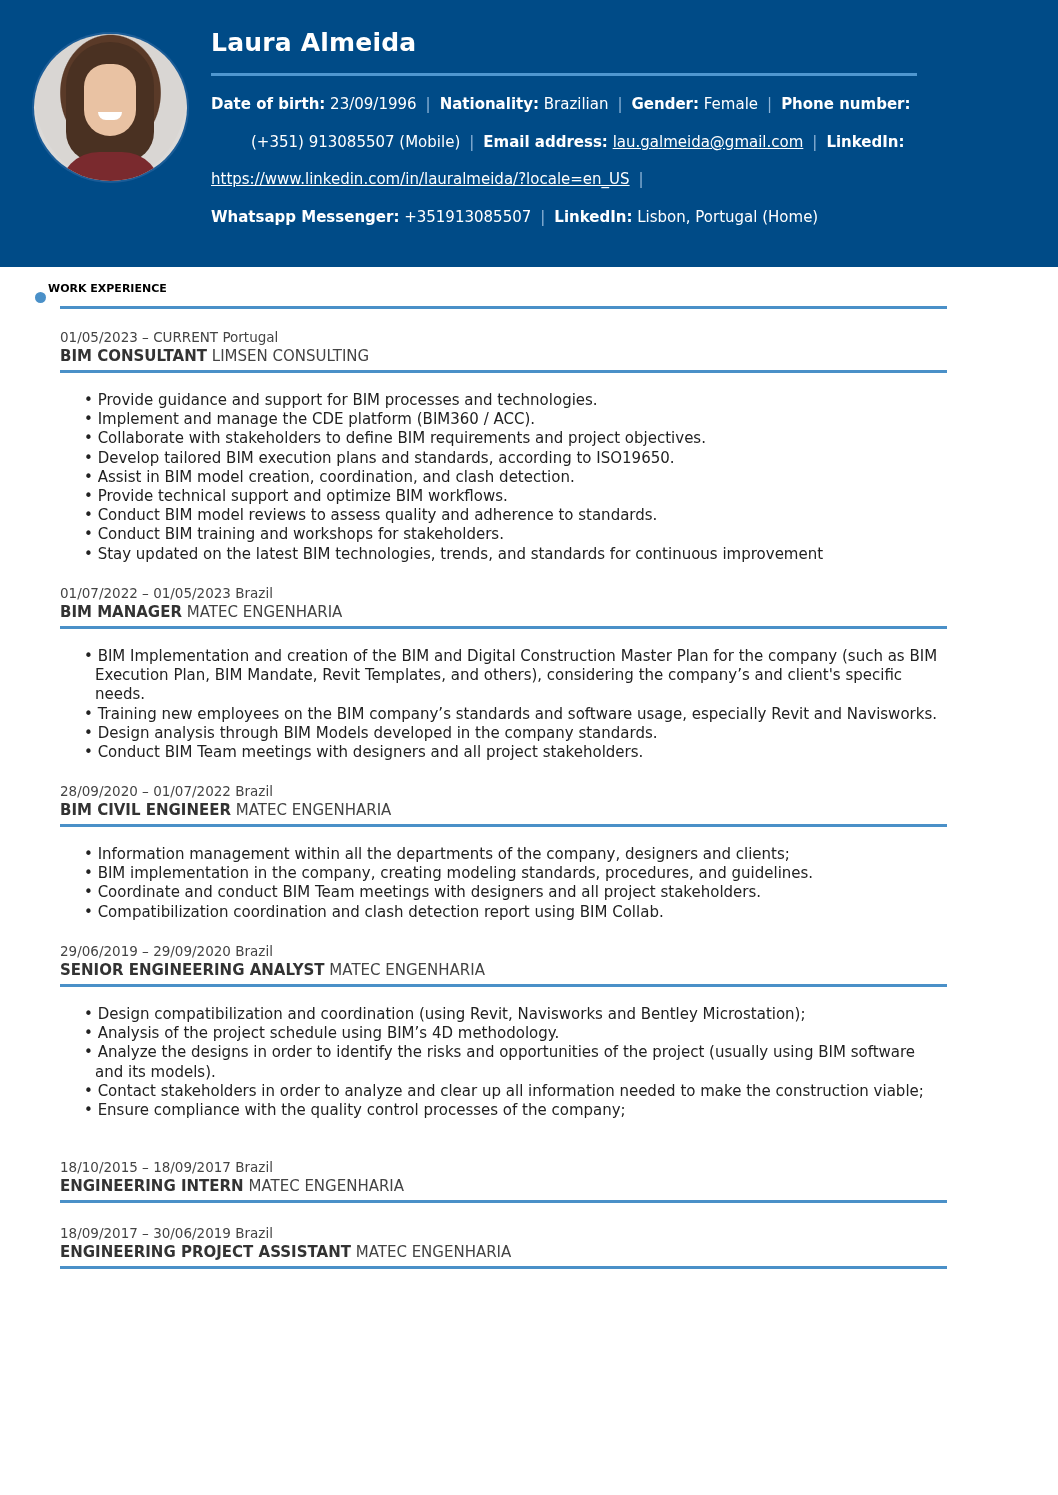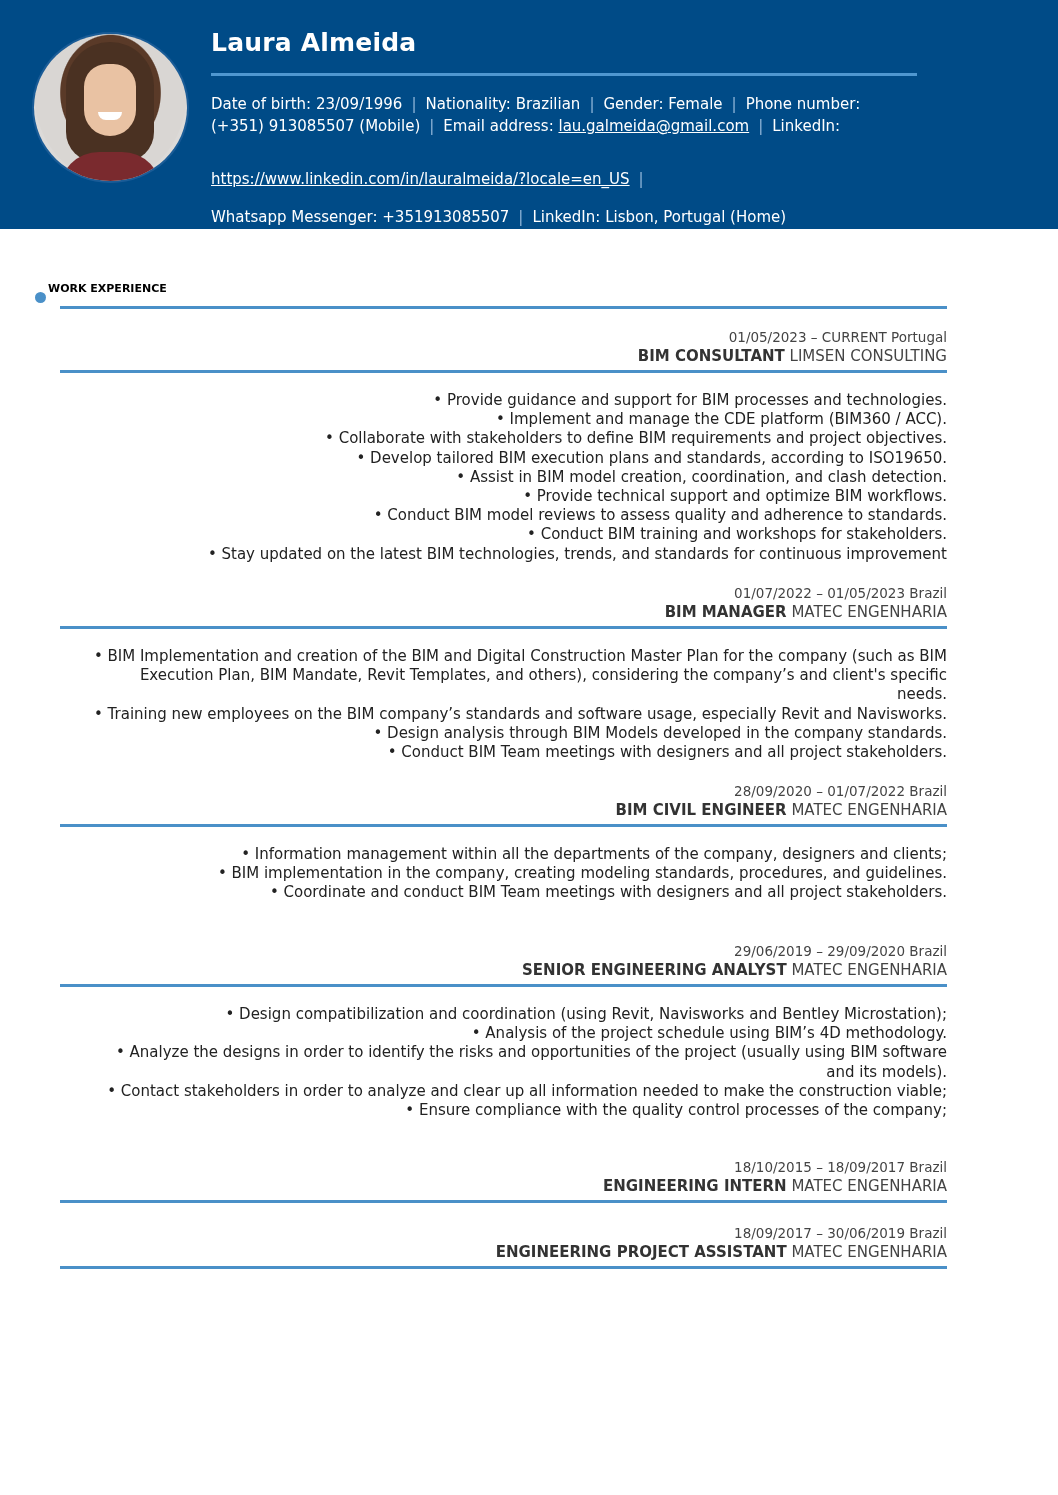--- a/index.html
+++ b/index.html
@@ -1,48 +1,48 @@
 <!DOCTYPE html>
 <html><head>
 <meta charset="utf-8">
 <style>
   html, body { margin: 0; padding: 0; }
   body {
     width: 1058px; height: 1495px; background: #ffffff; position: relative; overflow: hidden;
     font-family: "DejaVu Sans", "Liberation Sans", sans-serif; color: #333333;
   }
   .header {
-    position: absolute; left: 0; top: 0; width: 1058px; height: 229px; background: #004b87;
+    position: absolute; left: 0; top: 0; width: 1058px; height: 267px; background: #004b87;
   }
   .avatar {
     position: absolute; left: 34px; top: 34px; width: 153px; height: 147px; border-radius: 50%;
     background: radial-gradient(ellipse at 50% 40%, #e8c2a5 0 22%, #5a3a28 23% 46%, #d9d6d3 47% 70%, #dcdad8 71%);
     overflow: hidden; box-shadow: 0 0 0 2px #1a5c97;
   }
   .avatar .shirt { position: absolute; left: 25px; top: 118px; width: 103px; height: 40px; background: #7a2a2e; border-radius: 40px 40px 0 0; }
   .avatar .hair { position: absolute; left: 32px; top: 8px; width: 88px; height: 120px; background: #4a3122; border-radius: 44px 44px 30px 30px; }
   .avatar .face { position: absolute; left: 50px; top: 30px; width: 52px; height: 72px; background: #e9c2a3; border-radius: 26px 26px 30px 30px; }
   .avatar .smile { position: absolute; left: 64px; top: 78px; width: 24px; height: 8px; background: #ffffff; border-radius: 0 0 12px 12px; }
   .name {
     position: absolute; left: 211px; top: 28px; font-size: 25px; font-weight: bold; color: #ffffff; letter-spacing: 0.2px;
   }
   .name-rule { position: absolute; left: 211px; top: 73px; width: 706px; height: 3px; background: #4f97d0; }
   .contact-line {
     position: absolute; left: 211px; font-size: 15px; color: #ffffff; white-space: nowrap;
   }
-  .contact-line b { font-weight: normal; }
+  .contact-line b { font-weight: bold; }
   .contact-line .sep { color: #8fb5d8; margin: 0 9px; }
   .contact-line a { color: #ffffff; text-decoration: underline; }
-  .l1 { top: 95px; } .l2 { top: 117px; } .l3 { top: 170px; } .l4 { top: 208px; }
+  .l1 { top: 95px; } .l2 { top: 133px; margin-left: 40px; } .l3 { top: 170px; } .l4 { top: 208px; }
 
   .section-dot { position: absolute; left: 35px; top: 292px; width: 11px; height: 11px; border-radius: 50%; background: #4a90c8; }
   .section-title { position: absolute; left: 48px; top: 282px; font-size: 11px; font-weight: bold; color: #000000; }
   .section-rule { position: absolute; left: 60px; top: 306px; width: 887px; height: 3px; background: #4a90c8; }
 
-  .job { position: absolute; left: 60px; width: 887px; text-align: right; }
+  .job { position: absolute; left: 60px; width: 887px; }
   .job .date { font-size: 13.5px; color: #444444; line-height: 17px; }
   .job .title { font-size: 15px; color: #444444; line-height: 20px; }
   .job .title b { font-weight: bold; color: #333333; }
   .job .rule { height: 3px; background: #4a90c8; margin-top: 4px; }
   .job ul { list-style: none; margin: 18px 0 0 0; padding: 0 0 0 24px; }
   .job li { font-size: 15px; line-height: 19.2px; color: #222222; padding-left: 11px; text-indent: -11px; }
   .job li::before { content: "• "; }
 </style>
 </head>
 <body>
@@ -111,20 +111,21 @@
 </div>
 
 <div class="job" style="top:783px;">
   <div class="date">28/09/2020 – 01/07/2022 Brazil</div>
   <div class="title"><b>BIM CIVIL ENGINEER</b> <span>MATEC ENGENHARIA</span></div>
   <div class="rule"></div>
   <ul>
     <li>Information management within all the departments of the company, designers and clients;</li>
     <li>BIM implementation in the company, creating modeling standards, procedures, and guidelines.</li>
     <li>Coordinate and conduct BIM Team meetings with designers and all project stakeholders.</li>
+    <li>Compatibilization coordination and clash detection report using BIM Collab.</li>
   </ul>
 </div>
 
 <div class="job" style="top:943px;">
   <div class="date">29/06/2019 – 29/09/2020 Brazil</div>
   <div class="title"><b>SENIOR ENGINEERING ANALYST</b> <span>MATEC ENGENHARIA</span></div>
   <div class="rule"></div>
   <ul>
     <li>Design compatibilization and coordination (using Revit, Navisworks and Bentley Microstation);</li>
     <li>Analysis of the project schedule using BIM’s 4D methodology.</li>

